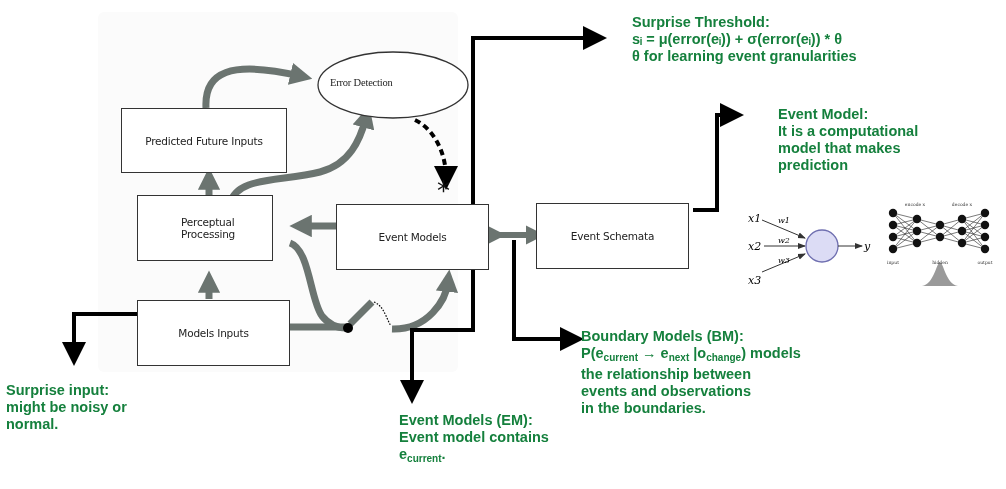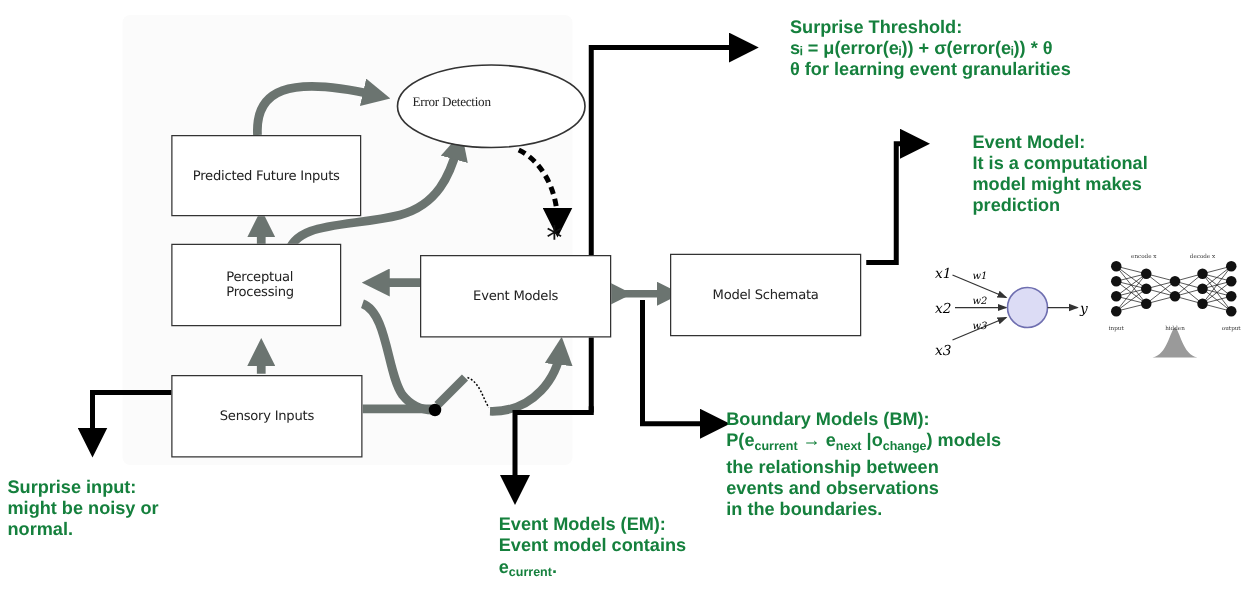--- a/index.html
+++ b/index.html
@@ -133,48 +133,48 @@
         <circle cx="985" cy="249" r="4.2" fill="#111"></circle>
         <path d="M922,286 C934,284 936,264 940,262 C944,264 946,284 958,286 Z" fill="#9a9a9a"></path>
         <text x="915" y="206" font-size="4.5" text-anchor="middle" fill="#333">encode x</text>
         <text x="962" y="206" font-size="4.5" text-anchor="middle" fill="#333">decode x</text>
         <text x="893" y="264" font-size="4.5" text-anchor="middle" fill="#333">input</text>
         <text x="940" y="264" font-size="4.5" text-anchor="middle" fill="#333">hidden</text>
         <text x="985" y="264" font-size="4.5" text-anchor="middle" fill="#333">output</text>
       </g>
   </svg>
 
-  <div class="box" style="left:137px;top:108px;width:152px;height:65px;">
+  <div class="box" style="left:121px;top:108px;width:166px;height:65px;">
     <span>Predicted Future Inputs</span>
   </div>
   <div class="box" style="left:137px;top:195px;width:136px;height:66px;padding-left:43px;">
     <span>Perceptual Processing</span>
   </div>
   <div class="box" style="left:336px;top:204px;width:153px;height:66px;justify-content:center;">
     <span>Event Models</span>
   </div>
   <div class="box" style="left:137px;top:300px;width:153px;height:66px;">
-    <span>Sensory Inputs</span>
+    <span>Models Inputs</span>
   </div>
   <div class="box" style="left:536px;top:203px;width:153px;height:66px;">
-    <span>Model Schemata</span>
+    <span>Event Schemata</span>
   </div>
   <div class="ellipse-label" style="left:330px;top:77px;width:126px;">Error Detection</div>
   <div style="position:absolute;left:437px;top:178px;font-size:26px;line-height:26px;font-family:'DejaVu Sans',sans-serif;color:#111;">*</div>
 
   <div class="note" style="left:632px;top:14px;">
     <span class="line">Surprise Threshold:</span>
     <span class="line">sᵢ = μ(error(eᵢ)) + σ(error(eᵢ)) * θ</span>
     <span class="line">θ for learning event granularities</span>
   </div>
 
   <div class="note" style="left:767px;top:106px;margin-left:11px;">
     <span class="line">Event Model:</span>
     <span class="line">It is a computational</span>
-    <span class="line">model might makes</span>
+    <span class="line">model that makes</span>
     <span class="line">prediction</span>
   </div>
 
   <div class="note" style="left:581px;top:328px;">
     <span class="line">Boundary Models (BM):</span>
     <span class="line"><span>P(e</span><sub>current</sub><span> → e</span><sub>next</sub><span> |o</span><sub>change</sub><span>) models</span></span>
     <span class="line">the relationship between</span>
     <span class="line">events and observations</span>
     <span class="line">in the boundaries.</span>
   </div>

